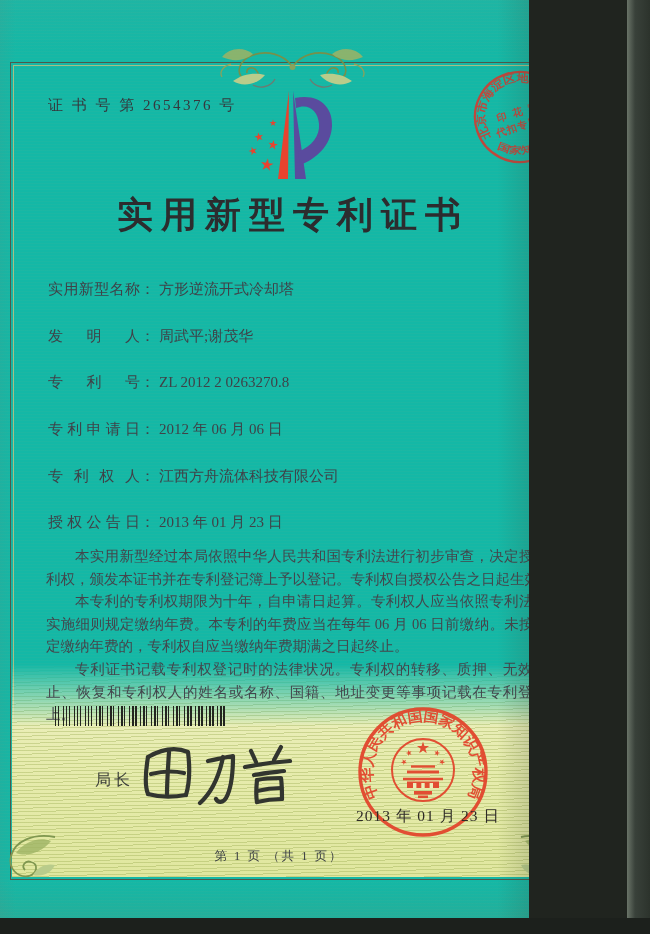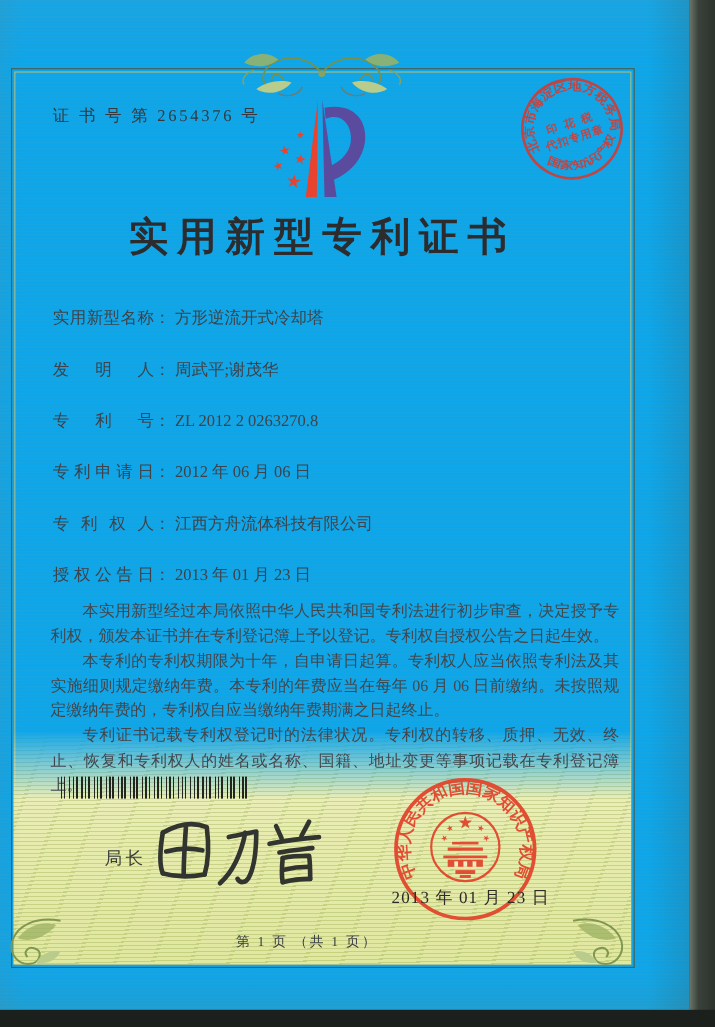--- a/index.html
+++ b/index.html
@@ -1,21 +1,21 @@
 <!DOCTYPE html>
 <html><head>
 <meta charset="utf-8">
 <style>
   html,body{margin:0;padding:0;}
   body{font-family:"Liberation Serif","DejaVu Serif",serif;}
   .scan{position:relative;width:650px;height:934px;background:#20241f;overflow:hidden;}
   .edge-right{position:absolute;top:0;right:0;width:23px;height:934px;
     background:linear-gradient(90deg,#6a7468 0,#39413a 35%,#2c332c 100%);}
   .edge-bottom{position:absolute;left:0;bottom:0;width:650px;height:16px;background:#1c201c;}
-  .paper{position:absolute;left:0;top:0;width:627px;height:918px;background:#0ea5e9;overflow:hidden;}
+  .paper{position:absolute;left:0;top:0;width:529px;height:918px;background:#14b8a6;overflow:hidden;}
   .paper::before{content:"";position:absolute;inset:0;
     background:repeating-linear-gradient(180deg,rgba(175,165,115,.05) 0 1px,transparent 1px 3px);}
   .paper::after{content:"";position:absolute;inset:0;
     background:linear-gradient(90deg,rgba(120,120,110,.10) 0,rgba(0,0,0,0) 3%,rgba(0,0,0,0) 94%,rgba(60,70,55,.18) 100%),
                linear-gradient(180deg,rgba(150,150,140,.08) 0,rgba(0,0,0,0) 6%,rgba(0,0,0,0) 96%,rgba(120,120,90,.15) 100%);
     pointer-events:none;}
   .frame{position:absolute;left:10px;top:62px;width:565px;height:816px;border:1px solid #4d5a4a;}
   .frame-inner{position:absolute;inset:2px;border:1px solid #a6bf85;}
   .band{position:absolute;left:12px;top:664px;width:562px;height:213px;
     background:

